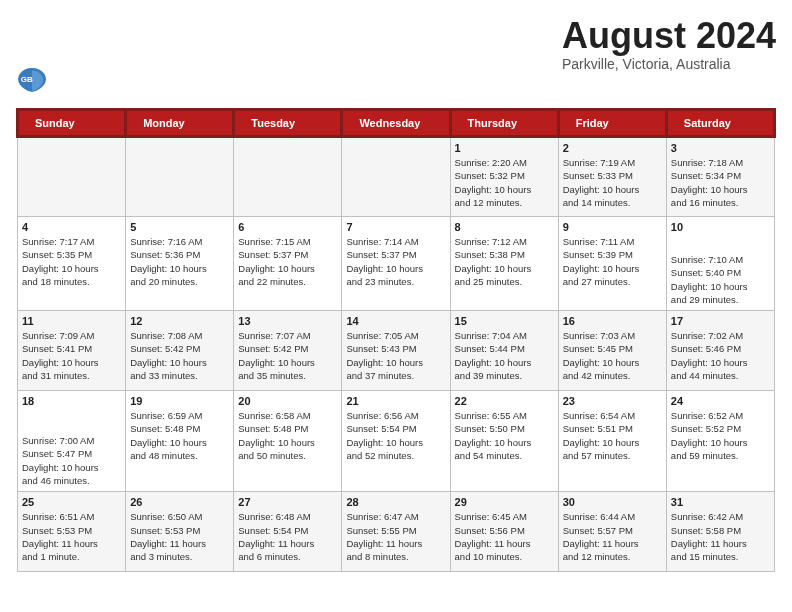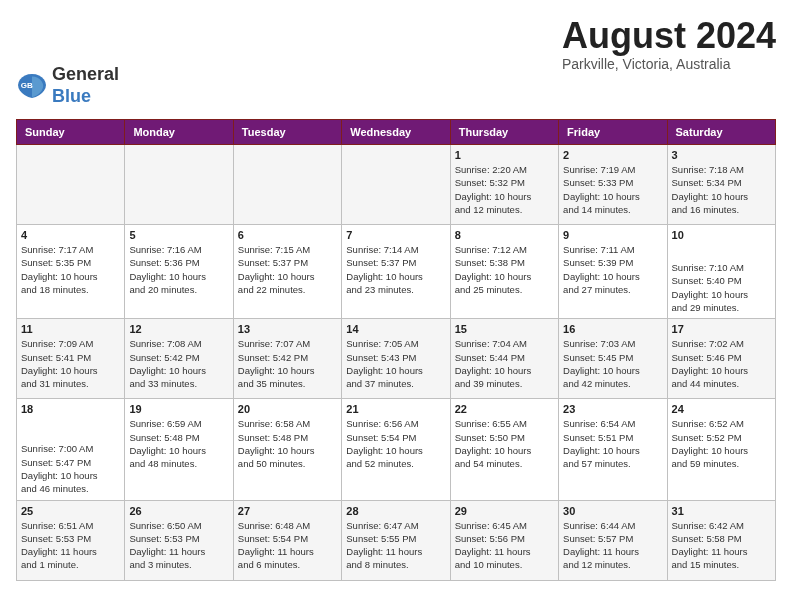--- a/index.html
+++ b/index.html
@@ -45,27 +45,27 @@
     .location {
       font-size: 14px;
       color: #555;
     }
     table {
       width: 100%;
       border-collapse: collapse;
       font-size: 10px;
     }
     thead tr th {
-      background-color: #701a75;
+      background-color: #b91c1c;
       color: #fff;
-      padding: 6px 8px;
+      padding: 6px 16px;
       text-align: left;
       font-size: 11px;
       font-weight: bold;
-      border: 1px solid #7f1d1d;
+      border: 3px solid #7f1d1d;
     }
     tbody tr td {
       border: 1px solid #c0c0c0;
       vertical-align: top;
       padding: 4px;
       width: 107px;
       height: 80px;
     }
     tbody tr:nth-child(odd) td {
       background-color: #f5f5f5;
@@ -92,24 +92,20 @@
 </head>
 <body>
 
 <div class="header-area">
   <div class="logo">
     <svg class="logo-icon" viewBox="0 0 40 40" xmlns="http://www.w3.org/2000/svg">
       <path d="M20 5 Q30 5 35 12 Q40 19 35 26 Q30 33 20 35 Q10 33 5 26 Q0 19 5 12 Q10 5 20 5Z" fill="#3a7abf"></path>
       <path d="M20 8 Q28 8 32 14 Q36 20 32 26 Q28 32 20 34" fill="#5a9ad0"></path>
       <text x="6" y="22" font-size="10" font-weight="bold" fill="white">GB</text>
     </svg>
-    <div class="logo-text">
-      <div><span class="general">General</span></div>
-      <div><span class="blue">Blue</span></div>
-    </div>
   </div>
   <div class="title-area">
     <div class="month-year">August 2024</div>
     <div class="location">Parkville, Victoria, Australia</div>
   </div>
 </div>
 
 <table>
   <thead>
     <tr>

